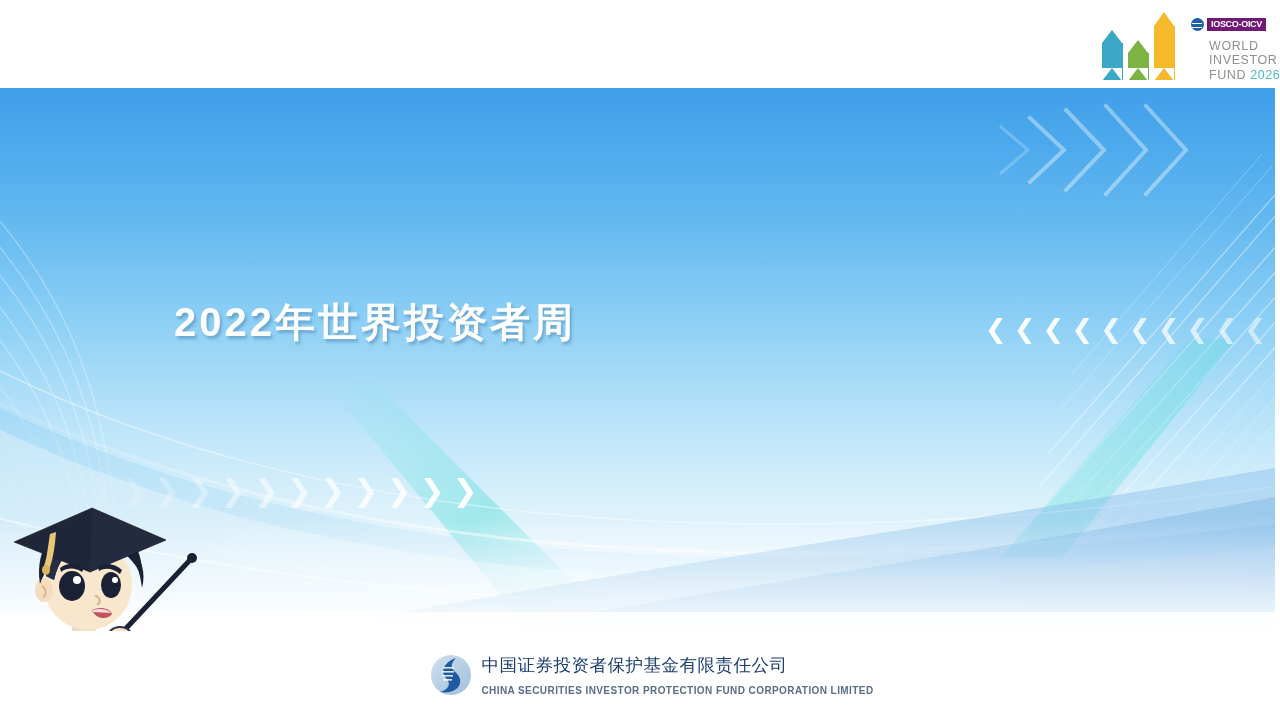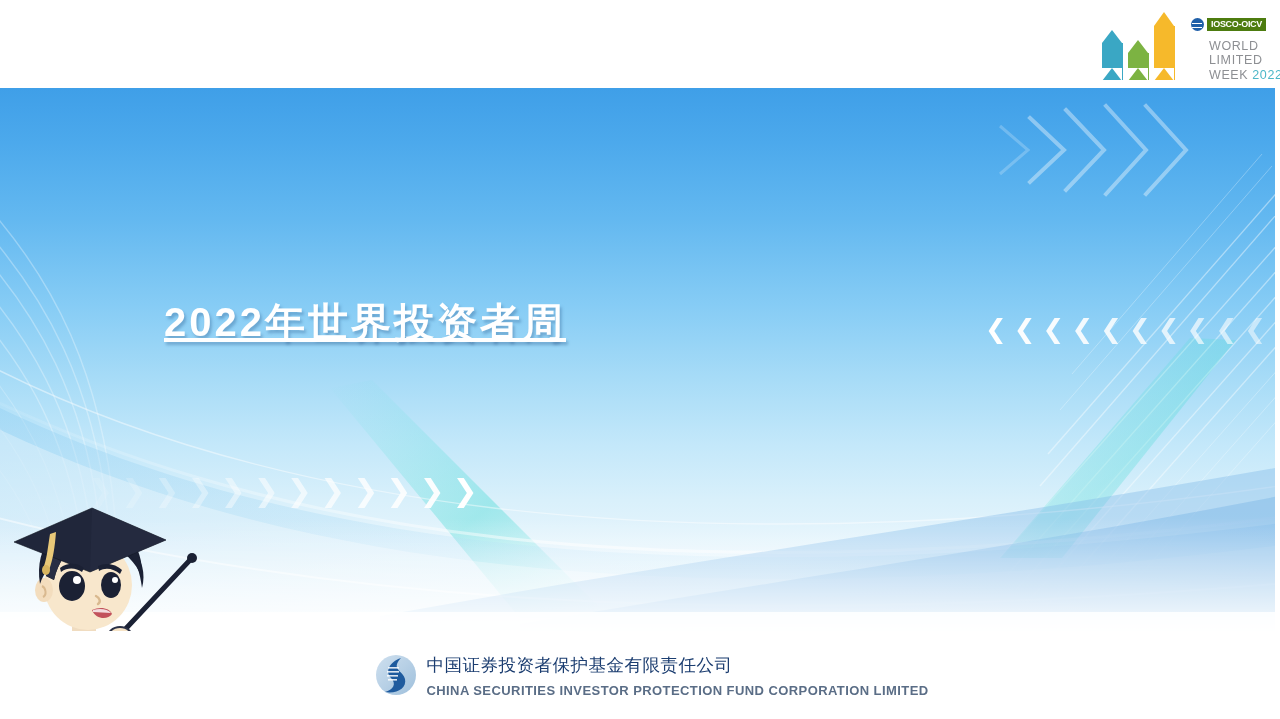--- a/index.html
+++ b/index.html
@@ -98,21 +98,21 @@
   }
   .iosco-globe::after {
     content: "";
     position: absolute;
     left: 1.5px; top: 5px;
     width: 10px; height: 3px;
     border-top: 1px solid #ffffff;
     border-bottom: 1px solid #ffffff;
   }
   .iosco-word {
-    background: #4d7c0f;
+    background: #701a75;
     color: #ffffff;
     font-size: 9px;
     font-weight: bold;
     letter-spacing: -0.3px;
     padding: 1px 4px 1px 4px;
     line-height: 11px;
     white-space: nowrap;
   }
 
   .wiw-text {
@@ -173,29 +173,28 @@
     color: #ffffff;
     font-family: "DejaVu Sans", sans-serif;
     line-height: 1;
   }
   .chev-right .cv { font-size: 30px; }
   .chev-left .cv { font-size: 26px; }
 
   
   .subtitle {
     position: absolute;
-    left: 164px; top: 209px;
+    left: 174px; top: 209px;
     font-size: 40px;
     font-weight: bold;
     color: #ffffff;
     letter-spacing: 3px;
     line-height: 50px;
     text-shadow: 2px 3px 3px rgba(40,90,140,0.35);
     white-space: nowrap;
-    text-decoration: underline;
   }
   .headline {
     position: absolute;
     left: 152px; top: 278px;
     font-size: 84px;
     font-weight: bold;
     color: #ffffff;
     letter-spacing: 4px;
     line-height: 96px;
     text-shadow: 4px 5px 5px rgba(40,95,150,0.38);
@@ -230,21 +229,21 @@
   .footer-texts { display: flex; flex-direction: column; gap: 1px; }
   .footer-cn {
     font-size: 17.5px;
     color: #1b3d70;
     letter-spacing: 0.5px;
     line-height: 21px;
     white-space: nowrap;
     font-family: "DejaVu Sans", sans-serif;
   }
   .footer-en {
-    font-size: 13px;
+    font-size: 10px;
     color: #5a6d86;
     letter-spacing: 0.42px;
     line-height: 11px;
     white-space: nowrap;
     font-weight: 600;
     margin-top: 8px;
   }
 </style>
 </head>
 <body>
@@ -271,22 +270,22 @@
           <div class="notch"></div>
       </div>
     </div>
     <div class="wiw-right">
       <div class="iosco-badge">
         <span class="iosco-globe"></span>
         <span class="iosco-word">IOSCO-OICV</span>
       </div>
       <div class="wiw-text">
         <span>WORLD</span><br>
-        <span>LIMITED</span><br>
-        <span>WEEK </span><span class="yr">2022</span>
+        <span>INVESTOR</span><br>
+        <span>FUND </span><span class="yr">2026</span>
       </div>
     </div>
   </div>
 
   <div class="banner">
 
     <svg class="banner-svg" viewBox="0 0 1275 543" preserveAspectRatio="none">
       <defs>
         <linearGradient id="gWaveA" x1="0" y1="0" x2="1" y2="0">
           <stop offset="0%" stop-color="#ffffff" stop-opacity="0.05"></stop>

